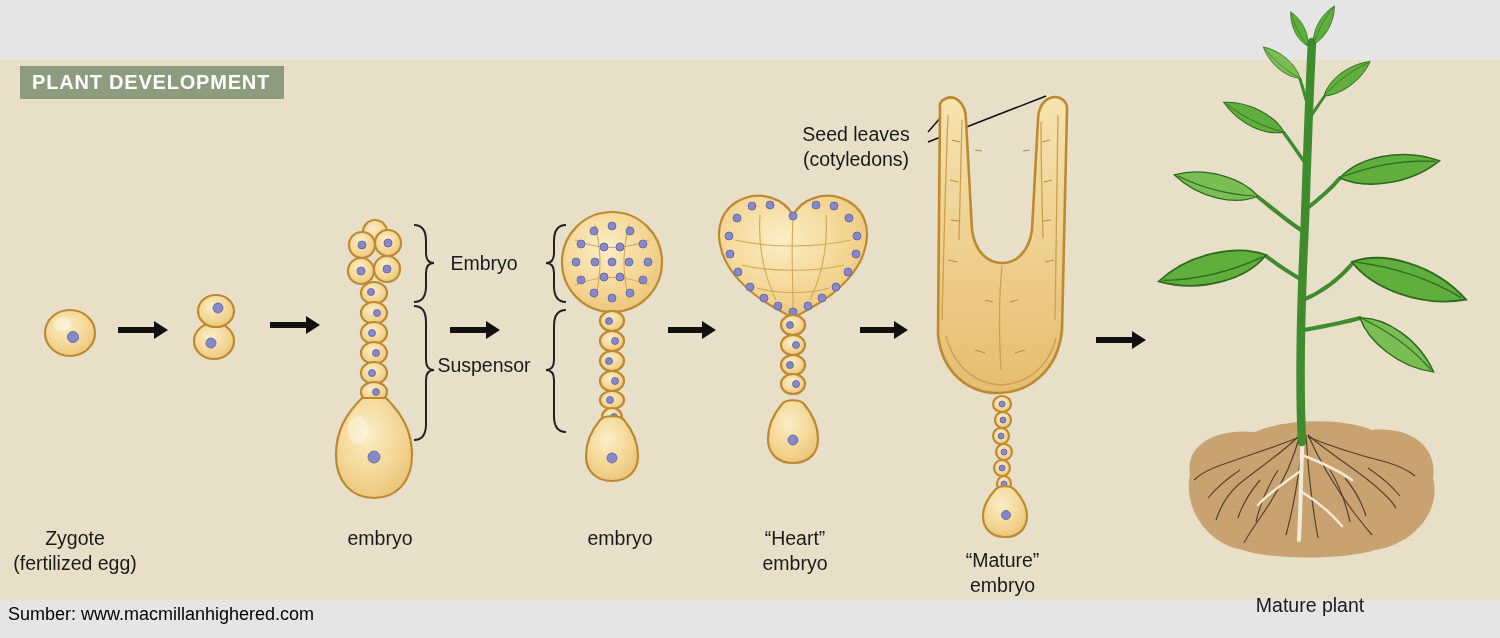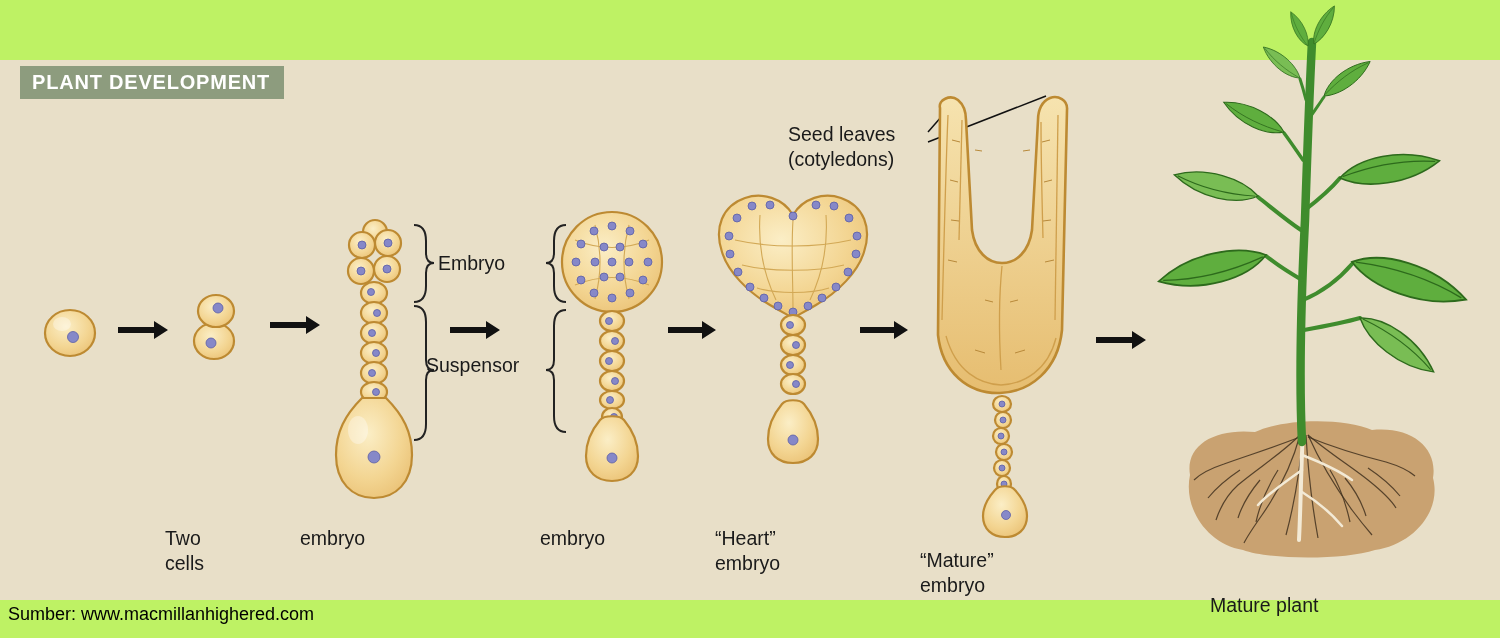--- a/index.html
+++ b/index.html
@@ -1,25 +1,25 @@
 <!DOCTYPE html>
 <html style="--bg-beige: #e8dfc8; --title-bg: #8d9c7e; --cell-fill: #f3d592; --cell-stroke: #bd8a32; --nucleus: #8688c8; --leaf-green: #5fae3e; --soil: #c9a271; --arrow: #111111; --text: #1a1a1a;"><head>
 <meta charset="utf-8">
 <style>
   html,body{margin:0;padding:0;background:#fff;}
-  .page{position:relative;width:1500px;height:638px;background:#bef264;
+  .page{position:relative;width:1500px;height:638px;background:#e5e5e5;
         font-family:"Liberation Sans",sans-serif;overflow:hidden;}
   .beige{position:absolute;left:0;top:60px;width:100%;height:540px;
          background:var(--bg-beige,#e8dfc8);}
   .title-badge{position:absolute;left:20px;top:66px;z-index:3;
          background:var(--title-bg,#8d9c7e);color:#fff;font-size:20px;
          font-weight:700;letter-spacing:.8px;padding:5px 14px 5px 12px;}
   svg.canvas{position:absolute;left:0;top:0;z-index:2;}
   .label{position:absolute;z-index:3;color:#1a1a1a;font-size:19.5px;
-         line-height:25px;}
+         line-height:25px;text-align:center;}
   .src{position:absolute;z-index:3;left:8px;top:604px;font-size:18px;color:#000;}
 
   
   .cell{fill:url(#cg);stroke:var(--cell-stroke,#bd8a32);stroke-width:2.2;}
   .torp{fill:url(#tg);stroke:var(--cell-stroke,#bd8a32);stroke-width:2.6;}
   .nuc{fill:var(--nucleus,#8688c8);stroke:#5c5ea6;stroke-width:.8;}
   .arrow{fill:#111;}
   .brace{fill:none;stroke:#222;stroke-width:2;}
   .ptr{stroke:#111;stroke-width:1.5;}
   .grid{fill:none;stroke:#d2a855;stroke-width:1.1;}
@@ -334,23 +334,23 @@
     </g>
   </svg>
 
   <div class="label" style="left:438px;top:251px;width:92px">Embryo</div>
   <div class="label" style="left:426px;top:353px;width:116px">Suspensor</div>
   <div class="label" style="left:788px;top:122px;width:136px">
     <div>Seed leaves</div>
     <div>(cotyledons)</div>
   </div>
 
-  <div class="label" style="left:165px;top:526px;width:100px">
-    <div>Two</div>
-    <div>cells</div>
+  <div class="label" style="left:0;top:526px;width:150px">
+    <div>Zygote</div>
+    <div>(fertilized egg)</div>
   </div>
   <div class="label" style="left:300px;top:526px;width:160px">
     <div>embryo</div>
   </div>
   <div class="label" style="left:540px;top:526px;width:160px">
     <div>embryo</div>
   </div>
   <div class="label" style="left:715px;top:526px;width:160px">
     <div>“Heart”</div>
     <div>embryo</div>

